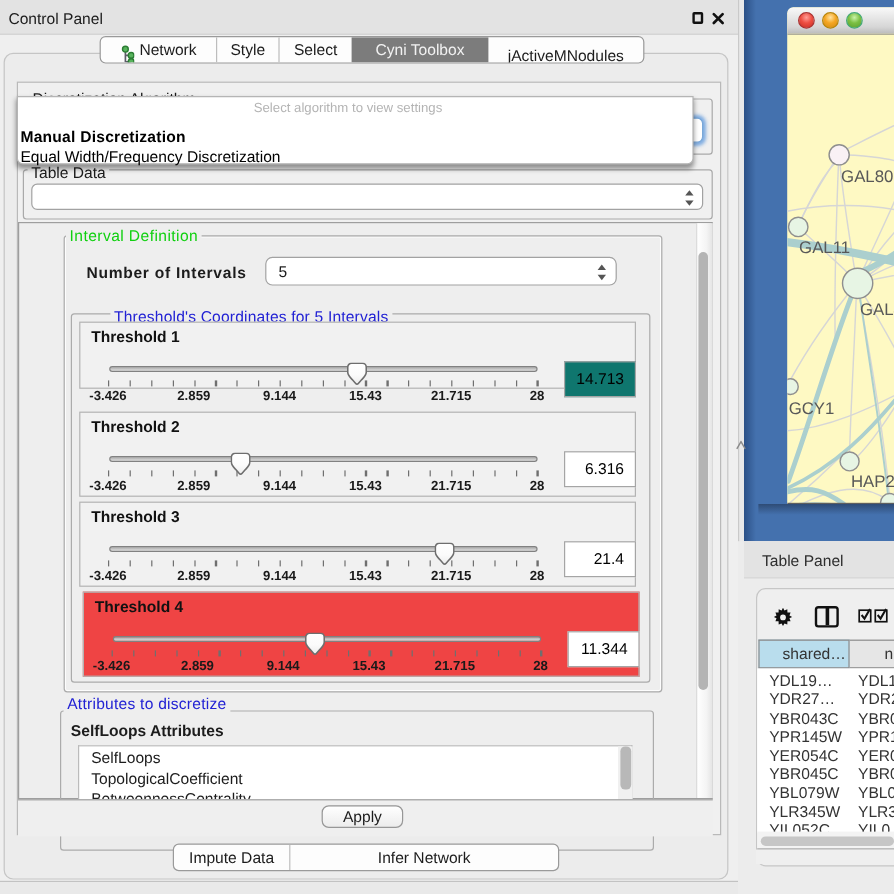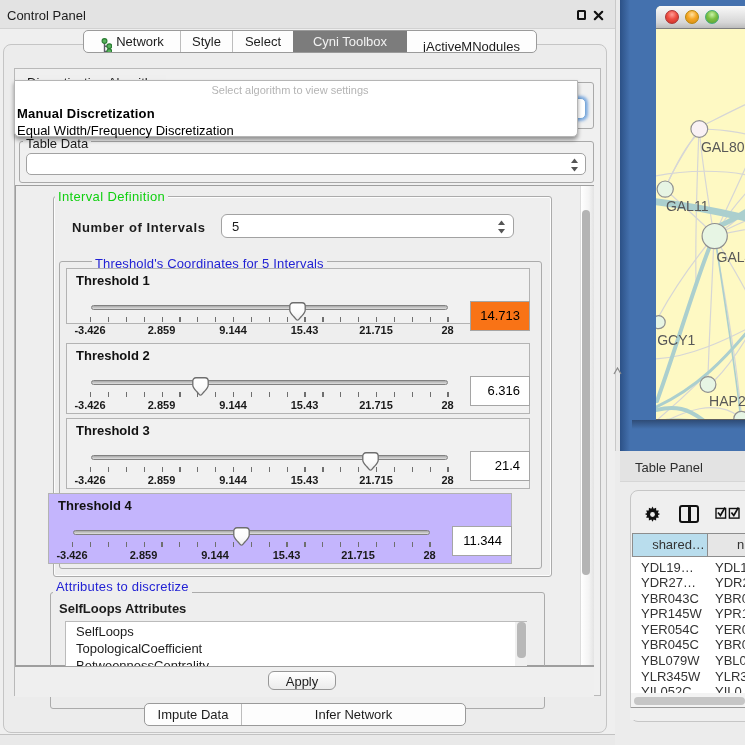--- a/index.html
+++ b/index.html
@@ -109,21 +109,21 @@
       <svg style="position:absolute;left:221.5px;top:33px;" width="17" height="20" viewBox="0 0 17 20">
         <defs>
           <linearGradient id="th1" x1="0" y1="0" x2="0" y2="1">
             <stop offset="0" stop-color="#ffffff"></stop>
             <stop offset="0.55" stop-color="#fbfbfb"></stop>
             <stop offset="1" stop-color="#ededed"></stop>
           </linearGradient>
         </defs>
         <path d="M4 0.75 L13 0.75 A3.2 3.2 0 0 1 16.2 3.95 L16.2 8.3 C16.2 10.8 14.2 12.6 12.3 14.5 L9.6 17.6 C9 18.3 8 18.3 7.4 17.6 L4.7 14.5 C2.8 12.6 0.8 10.8 0.8 8.3 L0.8 3.95 A3.2 3.2 0 0 1 4 0.75 Z" fill="url(#th1)" stroke="#6e6e6e" stroke-width="1.3"></path>
       </svg>
-      <div style="position:absolute;left:403px;top:32px;width:60px;height:30px;background:#f97316;border:1px solid #a5a5a5;box-sizing:border-box;text-align:right;"><span style="font-size:13px;line-height:28px;margin-right:9px;">14.713</span></div>
+      <div style="position:absolute;left:403px;top:32px;width:60px;height:30px;background:#0f766e;border:1px solid #a5a5a5;box-sizing:border-box;text-align:right;"><span style="font-size:13px;line-height:28px;margin-right:9px;">14.713</span></div>
     </div>
     <div class="abs" style="left:66px;top:343px;width:464px;height:71px;background:#f1f1f1;border:1px solid #b3b3b3;box-sizing:border-box;">
       <div style="position:absolute;left:9px;top:4px;font-size:13px;font-weight:bold;color:#111;">Threshold 2</div>
       <div style="position:absolute;left:24px;top:36px;width:357px;height:5px;background:linear-gradient(#a8a8a8,#e0e0e0);border:1px solid #818181;border-radius:3px;box-sizing:border-box;"></div>
       <div style="position:absolute;left:23.0px;top:48px;width:1.3px;height:4.5px;background:#6f6f6f;"></div>
       <div style="position:absolute;left:40.9px;top:48px;width:1.3px;height:4.5px;background:#6f6f6f;"></div>
       <div style="position:absolute;left:58.7px;top:48px;width:1.3px;height:4.5px;background:#6f6f6f;"></div>
       <div style="position:absolute;left:76.6px;top:48px;width:1.3px;height:4.5px;background:#6f6f6f;"></div>
       <div style="position:absolute;left:94.5px;top:48px;width:1.3px;height:4.5px;background:#6f6f6f;"></div>
       <div style="position:absolute;left:112.4px;top:48px;width:1.3px;height:4.5px;background:#6f6f6f;"></div>
@@ -195,21 +195,21 @@
           <linearGradient id="th3" x1="0" y1="0" x2="0" y2="1">
             <stop offset="0" stop-color="#ffffff"></stop>
             <stop offset="0.55" stop-color="#fbfbfb"></stop>
             <stop offset="1" stop-color="#ededed"></stop>
           </linearGradient>
         </defs>
         <path d="M4 0.75 L13 0.75 A3.2 3.2 0 0 1 16.2 3.95 L16.2 8.3 C16.2 10.8 14.2 12.6 12.3 14.5 L9.6 17.6 C9 18.3 8 18.3 7.4 17.6 L4.7 14.5 C2.8 12.6 0.8 10.8 0.8 8.3 L0.8 3.95 A3.2 3.2 0 0 1 4 0.75 Z" fill="url(#th3)" stroke="#6e6e6e" stroke-width="1.3"></path>
       </svg>
       <div style="position:absolute;left:403px;top:32px;width:60px;height:30px;background:#fff;border:1px solid #a5a5a5;box-sizing:border-box;text-align:right;"><span style="font-size:13px;line-height:28px;margin-right:9px;">21.4</span></div>
     </div>
-    <div class="abs" style="left:48px;top:493px;width:464px;height:71px;background:#c4b5fd;border:1px solid #b3b3b3;box-sizing:border-box;">
+    <div class="abs" style="left:69px;top:493px;width:464px;height:71px;background:#ef4444;border:1px solid #b3b3b3;box-sizing:border-box;">
       <div style="position:absolute;left:9px;top:4px;font-size:13px;font-weight:bold;color:#111;">Threshold 4</div>
       <div style="position:absolute;left:24px;top:36px;width:357px;height:5px;background:linear-gradient(#a8a8a8,#e0e0e0);border:1px solid #818181;border-radius:3px;box-sizing:border-box;"></div>
       <div style="position:absolute;left:23.0px;top:48px;width:1.3px;height:4.5px;background:#6f6f6f;"></div>
       <div style="position:absolute;left:40.9px;top:48px;width:1.3px;height:4.5px;background:#6f6f6f;"></div>
       <div style="position:absolute;left:58.7px;top:48px;width:1.3px;height:4.5px;background:#6f6f6f;"></div>
       <div style="position:absolute;left:76.6px;top:48px;width:1.3px;height:4.5px;background:#6f6f6f;"></div>
       <div style="position:absolute;left:94.5px;top:48px;width:1.3px;height:4.5px;background:#6f6f6f;"></div>
       <div style="position:absolute;left:112.4px;top:48px;width:1.3px;height:4.5px;background:#6f6f6f;"></div>
       <div style="position:absolute;left:130.2px;top:48px;width:1.3px;height:4.5px;background:#6f6f6f;"></div>
       <div style="position:absolute;left:148.1px;top:48px;width:1.3px;height:4.5px;background:#6f6f6f;"></div>

